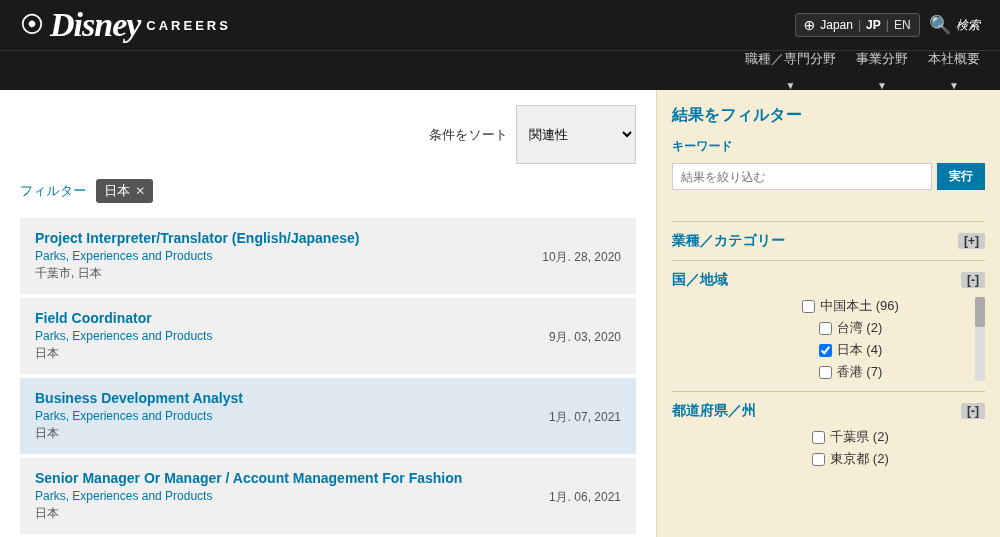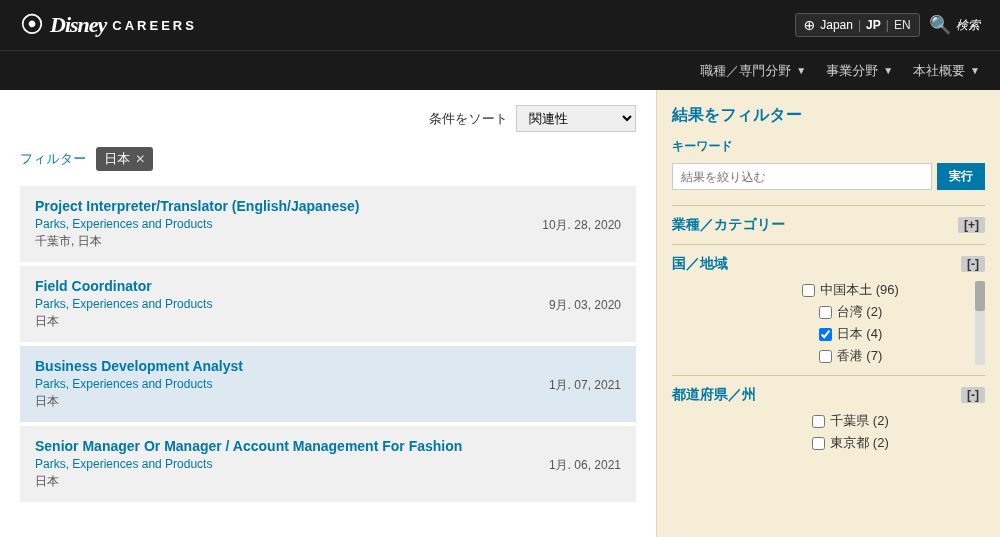--- a/index.html
+++ b/index.html
@@ -68,21 +68,22 @@
       display: flex;
       gap: 20px;
       align-items: center;
     }
     .nav-item {
       color: #ccc;
       font-size: 13px;
       cursor: pointer;
       display: flex;
       align-items: center;
-      gap: 5px;
+      gap: 12px;
+      flex-direction: column;
     }
     .nav-arrow { font-size: 10px; }
 
     
     .main-container {
       display: flex;
       min-height: calc(537px - 90px);
     }
 
     
@@ -96,21 +97,21 @@
       display: flex;
       align-items: center;
       justify-content: flex-end;
       margin-bottom: 15px;
       font-size: 13px;
       color: #333;
       gap: 8px;
     }
     .sort-select {
       border: 1px solid #ccc;
-      padding: 4px 8px;
+      padding: 20px 8px;
       font-size: 13px;
       min-width: 120px;
     }
 
     
     .filter-bar {
       display: flex;
       align-items: center;
       gap: 10px;
       margin-bottom: 15px;
@@ -185,21 +186,21 @@
     
     .section-header {
       color: #0078a8;
       font-size: 12px;
       font-weight: bold;
       margin-bottom: 8px;
     }
     .keyword-row {
       display: flex;
       gap: 5px;
-      margin-bottom: 15px;
+      margin-bottom: 31px;
     }
     .keyword-input {
       flex: 1;
       border: 1px solid #ccc;
       padding: 5px 8px;
       font-size: 12px;
       background: #fff;
     }
     .keyword-btn {
       background: #0078a8;
@@ -291,21 +292,21 @@
       margin-right: 4px;
     }
   </style>
 </head>
 <body>
 
 <header class="header">
   <div class="header-left">
     <div class="logo-container">
       <span class="mickey-ears">⦿</span>
-      <span style="color:#fff; font-size:22px; font-style:italic; font-family:Georgia,serif; font-weight:bold; letter-spacing:-1px;">Disney</span>
+      <span style="color:#fff; font-size:34px; font-style:italic; font-family:Georgia,serif; font-weight:bold; letter-spacing:-1px;">Disney</span>
       <span style="color:#fff; font-size:13px; font-weight:bold; letter-spacing:3px; text-transform:uppercase; margin-left:4px;">CAREERS</span>
     </div>
   </div>
   <div class="header-right">
     <div class="lang-selector">
       <span class="lang-globe">⊕</span>
       <span>Japan</span>
       <span class="lang-divider">|</span>
       <span class="lang-btn active">JP</span>
       <span class="lang-divider">|</span>

